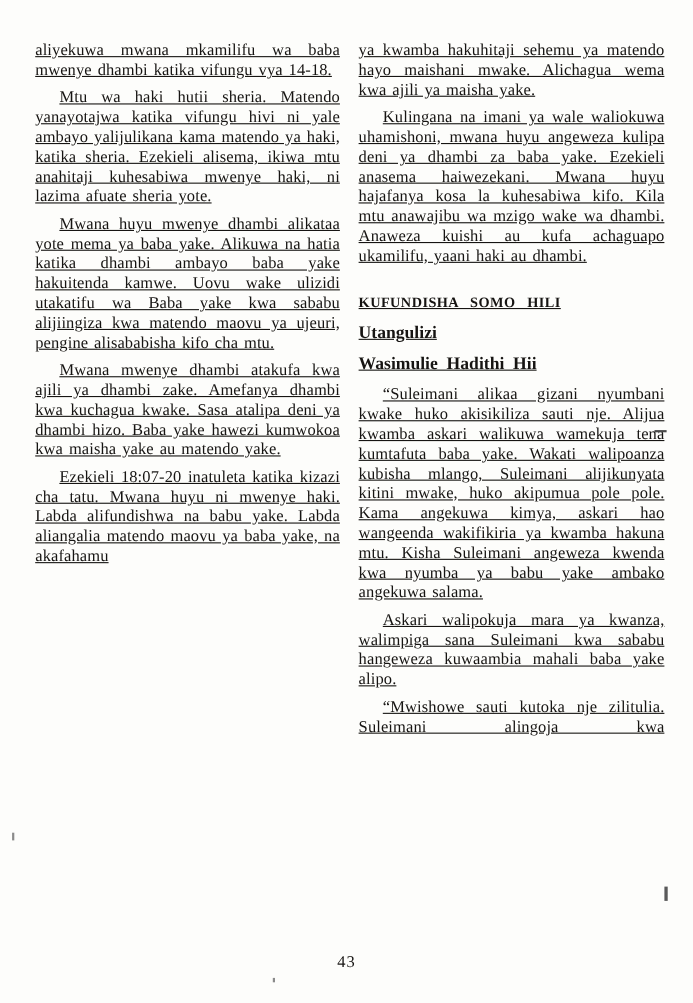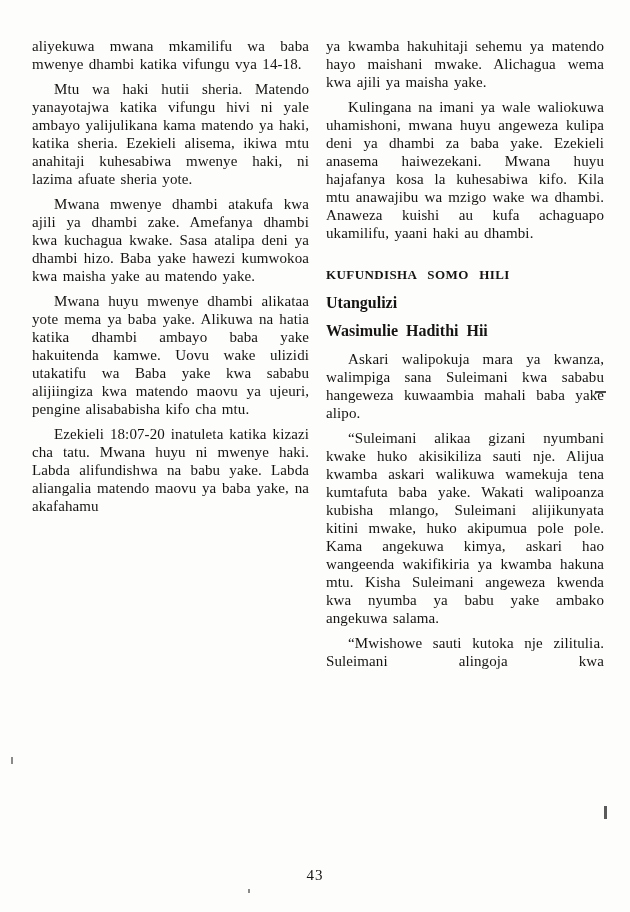--- a/index.html
+++ b/index.html
@@ -12,20 +12,21 @@
     width: 630px;
     height: 912px;
     background: #fdfdfb;
     color: #161412;
     font-family: "Liberation Serif", "DejaVu Serif", serif;
     overflow: hidden;
   }
   .columns {
     display: flex;
     padding: 37px 0 0 32px;
+    text-decoration: underline;
   }
   .col {
     box-sizing: border-box;
   }
   .col-left  { width: 277px; margin-right: 17px; }
   .col-right { width: 278px; }
   .col p {
     margin: 0 0 7px 0;
     font-size: 15px;
     line-height: 18px;
@@ -69,33 +70,33 @@
 </style>
 </head>
 <body>
 
 <div class="page">
   <div class="columns">
 
     <div class="col col-left">
       <p class="noindent">aliyekuwa mwana mkamilifu wa baba mwenye dhambi katika vifungu vya 14-18.</p>
       <p>Mtu wa haki hutii sheria. Matendo yanayotajwa katika vifungu hivi ni yale ambayo yalijulikana kama matendo ya haki, katika sheria. Ezekieli alisema, ikiwa mtu anahitaji kuhesabiwa mwenye haki, ni lazima afuate sheria yote.</p>
+      <p>Mwana huyu mwenye dhambi alikataa yote mema ya baba yake. Alikuwa na hatia katika dhambi ambayo baba yake hakuitenda kamwe. Uovu wake ulizidi utakatifu wa Baba yake kwa sababu alijiingiza kwa matendo maovu ya ujeuri, pengine alisababisha kifo cha mtu.</p>
       <p>Mwana mwenye dhambi atakufa kwa ajili ya dhambi zake. Amefanya dhambi kwa kuchagua kwake. Sasa atalipa deni ya dhambi hizo. Baba yake hawezi kumwokoa kwa maisha yake au matendo yake.</p>
-      <p>Mwana huyu mwenye dhambi alikataa yote mema ya baba yake. Alikuwa na hatia katika dhambi ambayo baba yake hakuitenda kamwe. Uovu wake ulizidi utakatifu wa Baba yake kwa sababu alijiingiza kwa matendo maovu ya ujeuri, pengine alisababisha kifo cha mtu.</p>
       <p class="cont">Ezekieli 18:07-20 inatuleta katika kizazi cha tatu. Mwana huyu ni mwenye haki. Labda alifundishwa na babu yake. Labda aliangalia matendo maovu ya baba yake, na akafahamu</p>
     </div>
 
     <div class="col col-right">
       <p class="noindent">ya kwamba hakuhitaji sehemu ya matendo hayo maishani mwake. Alichagua wema kwa ajili ya maisha yake.</p>
       <p>Kulingana na imani ya wale waliokuwa uhamishoni, mwana huyu angeweza kulipa deni ya dhambi za baba yake. Ezekieli anasema haiwezekani. Mwana huyu hajafanya kosa la kuhesabiwa kifo. Kila mtu anawajibu wa mzigo wake wa dhambi. Anaweza kuishi au kufa achaguapo ukamilifu, yaani haki au dhambi.</p>
       <h1>KUFUNDISHA SOMO HILI</h1>
       <h2>Utangulizi</h2>
       <h2>Wasimulie Hadithi Hii</h2>
+      <p>“Suleimani alikaa gizani nyumbani kwake huko akisikiliza sauti nje. Alijua kwamba askari walikuwa wamekuja tena kumtafuta baba yake. Wakati walipoanza kubisha mlango, Suleimani alijikunyata kitini mwake, huko akipumua pole pole. Kama angekuwa kimya, askari hao wangeenda wakifikiria ya kwamba hakuna mtu. Kisha Suleimani angeweza kwenda kwa nyumba ya babu yake ambako angekuwa salama.</p>
       <p>Askari walipokuja mara ya kwanza, walimpiga sana Suleimani kwa sababu hangeweza kuwaambia mahali baba yake alipo.</p>
-      <p>“Suleimani alikaa gizani nyumbani kwake huko akisikiliza sauti nje. Alijua kwamba askari walikuwa wamekuja tena kumtafuta baba yake. Wakati walipoanza kubisha mlango, Suleimani alijikunyata kitini mwake, huko akipumua pole pole. Kama angekuwa kimya, askari hao wangeenda wakifikiria ya kwamba hakuna mtu. Kisha Suleimani angeweza kwenda kwa nyumba ya babu yake ambako angekuwa salama.</p>
       <p class="cont">“Mwishowe sauti kutoka nje zilitulia. Suleimani alingoja kwa</p>
     </div>
 
   </div>
 
   <div class="page-number">43</div>
 
   <div class="artifact artifact-dash"></div>
   <div class="artifact artifact-tick"></div>
   <div class="artifact artifact-bar"></div>

